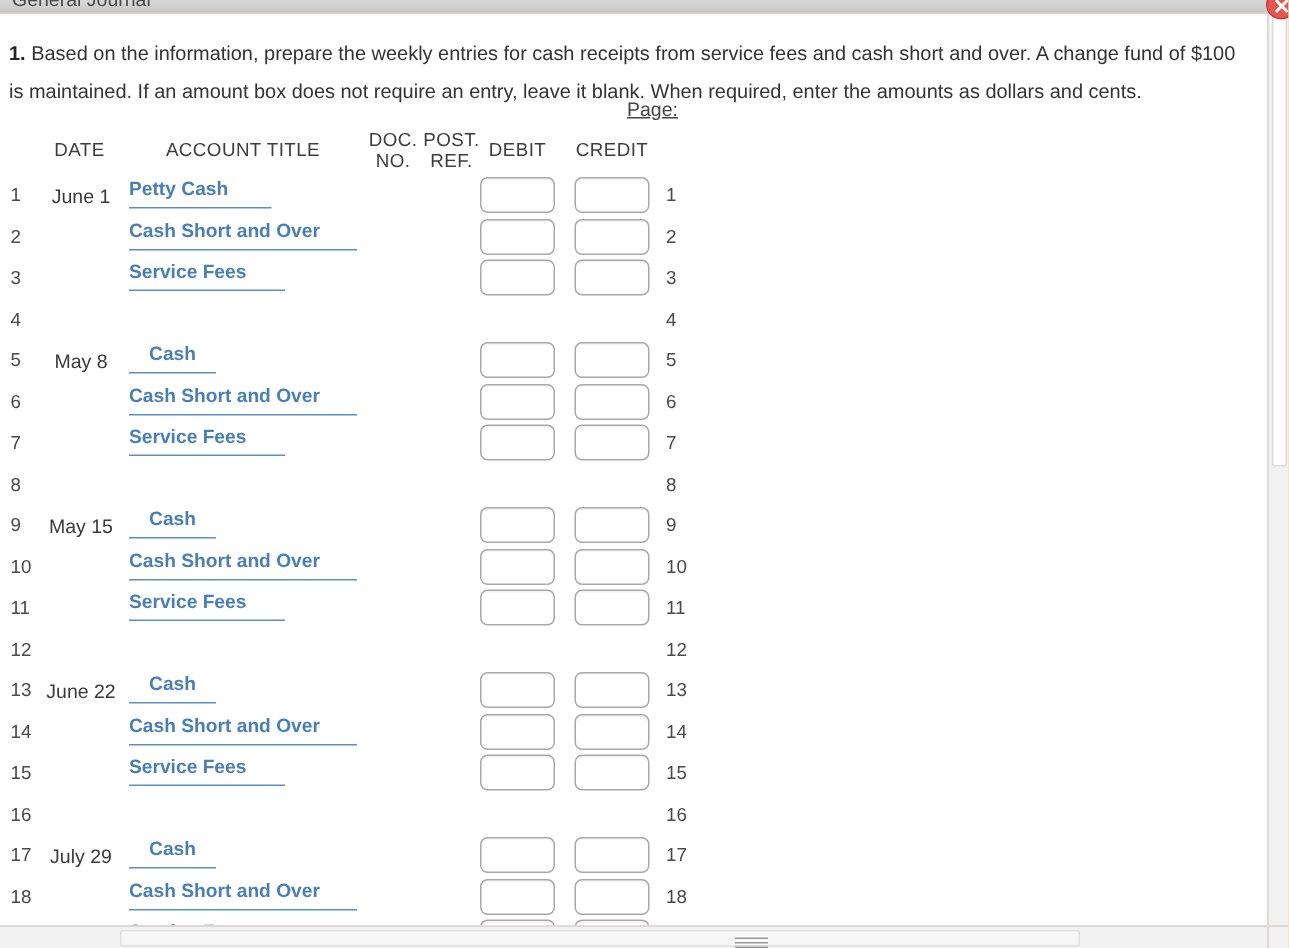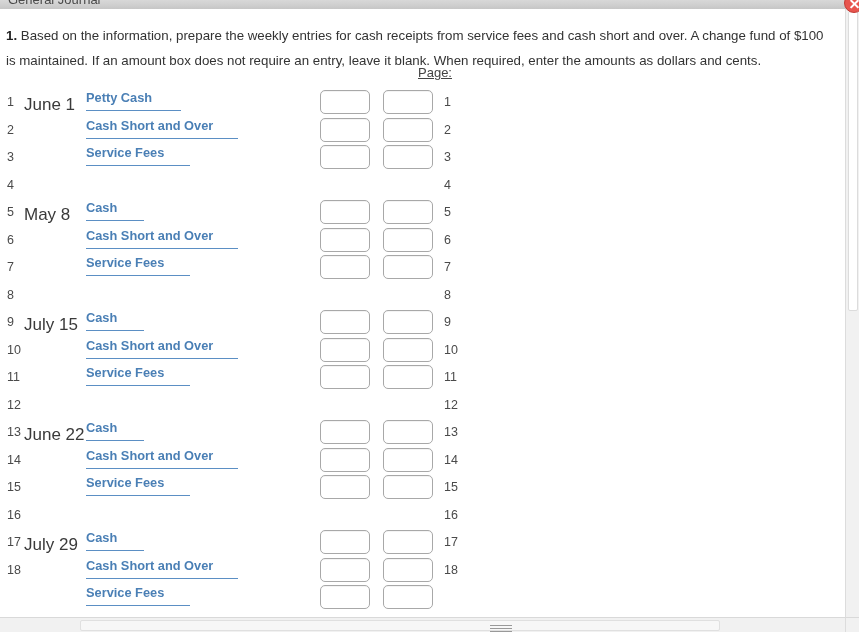--- a/index.html
+++ b/index.html
@@ -141,43 +141,43 @@
     top: 8px;
   }
   .rownum-l { left: 7px; width: 16px; text-align: left; }
   .rownum-r { left: 444px; width: 20px; text-align: left; }
 
   .celldate {
     position: absolute;
     left: 24px;
     top: 8px;
     width: 60px;
-    font-size: 17px;
+    font-size: 13px;
     color: #3a3a3a;
-    text-align: left;
+    text-align: center;
     white-space: nowrap;
   }
 
   .cellacct {
     position: absolute;
     left: 86px;
     top: 3px;
     height: 21px;
     font-size: 12.8px;
     font-weight: bold;
     color: #4a7fb5;
     white-space: nowrap;
     border-bottom: 1.6px solid #5b8fc4;
     padding-bottom: 2px;
     cursor: pointer;
   }
   .cellacct.w-petty  { width: 95px; }
   .cellacct.w-cso    { width: 152px; }
   .cellacct.w-svc    { width: 104px; }
-  .cellacct.w-cash   { width: 58px; }
+  .cellacct.w-cash   { width: 58px; text-align: center; }
 
   .amtbox {
     position: absolute;
     top: 3px;
     width: 50px;
     height: 24px;
     background: #ffffff;
     border: 1px solid #a8a8a8;
     border-radius: 5px;
     box-shadow: inset 0 1px 0 #f4f4f4;
@@ -269,20 +269,34 @@
 
     <div class="instructions">
       <b>1.</b>
       <span>Based on the information, prepare the weekly entries for cash receipts from service fees and cash short and over. A change fund of $100 is maintained. If an amount box does not require an entry, leave it blank. When required, enter the amounts as dollars and cents.</span>
     </div>
 
     <div class="page-label">Page:</div>
 
     <div class="journal">
 
+      <div class="jhead">
+        <div class="h h-date">DATE</div>
+        <div class="h h-acct">ACCOUNT TITLE</div>
+        <div class="h h-doc">
+          <div>DOC.</div>
+          <div>NO.</div>
+        </div>
+        <div class="h h-post">
+          <div>POST.</div>
+          <div>REF.</div>
+        </div>
+        <div class="h h-debit">DEBIT</div>
+        <div class="h h-credit">CREDIT</div>
+      </div>
 
       <div id="rows-host">
           <div class="jrow">
             <span class="rownum-l">1</span>
             <span class="celldate">June 1</span>
             <span class="cellacct w-petty">Petty Cash</span>
             <span class="amtbox debit"></span>
             <span class="amtbox credit"></span>
             <span class="rownum-r">1</span>
           </div>
@@ -331,21 +345,21 @@
             <span class="amtbox credit"></span>
             <span class="rownum-r">7</span>
           </div>
           <div class="jrow">
             <span class="rownum-l">8</span>
             <span class="celldate"></span>
             <span class="rownum-r">8</span>
           </div>
           <div class="jrow">
             <span class="rownum-l">9</span>
-            <span class="celldate">July 15</span>
+            <span class="celldate">May 15</span>
             <span class="cellacct w-cash">Cash</span>
             <span class="amtbox debit"></span>
             <span class="amtbox credit"></span>
             <span class="rownum-r">9</span>
           </div>
           <div class="jrow">
             <span class="rownum-l">10</span>
             <span class="celldate"></span>
             <span class="cellacct w-cso">Cash Short and Over</span>
             <span class="amtbox debit"></span>

